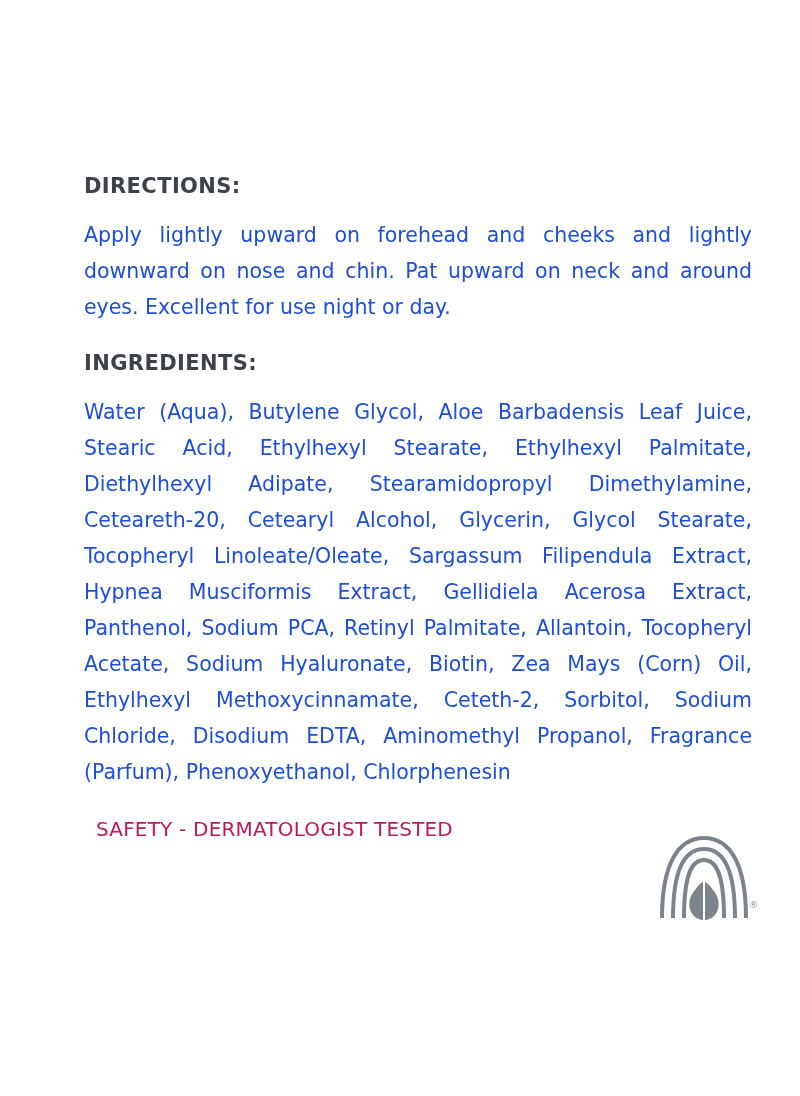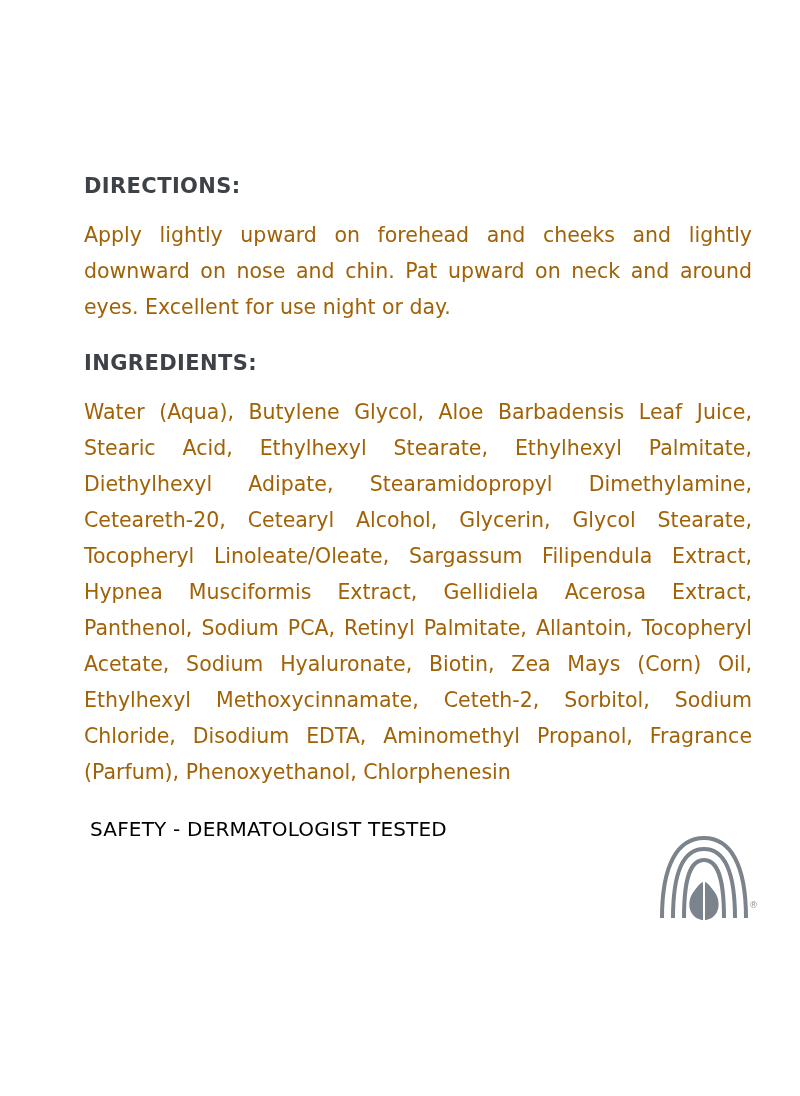--- a/index.html
+++ b/index.html
@@ -33,41 +33,41 @@
     font-size: 21px;
     font-weight: bold;
     letter-spacing: 0.4px;
     color: #3c4247;
     margin: 0 0 18px 0;
     line-height: 1.2;
   }
   .body-text {
     font-size: 20.5px;
     line-height: 36px;
-    color: #a16207;
+    color: #1d4ed8;
     text-align: justify;
     text-justify: inter-word;
     margin: 0;
     font-weight: 400;
   }
   .directions-block {
     margin-bottom: 26px;
   }
   .ingredients-heading {
     margin-top: 0;
   }
   .ingredients-block {
     margin-bottom: 24px;
   }
   .safety-line {
     font-size: 20px;
     line-height: 30px;
     letter-spacing: 0.2px;
-    color: #000000;
-    margin: 6px;
+    color: #be185d;
+    margin: 12px;
   }
   .logo-wrap {
     position: absolute;
     right: 48px;
     top: 814px;
     width: 96px;
     height: 92px;
   }
   .logo-reg {
     position: absolute;

